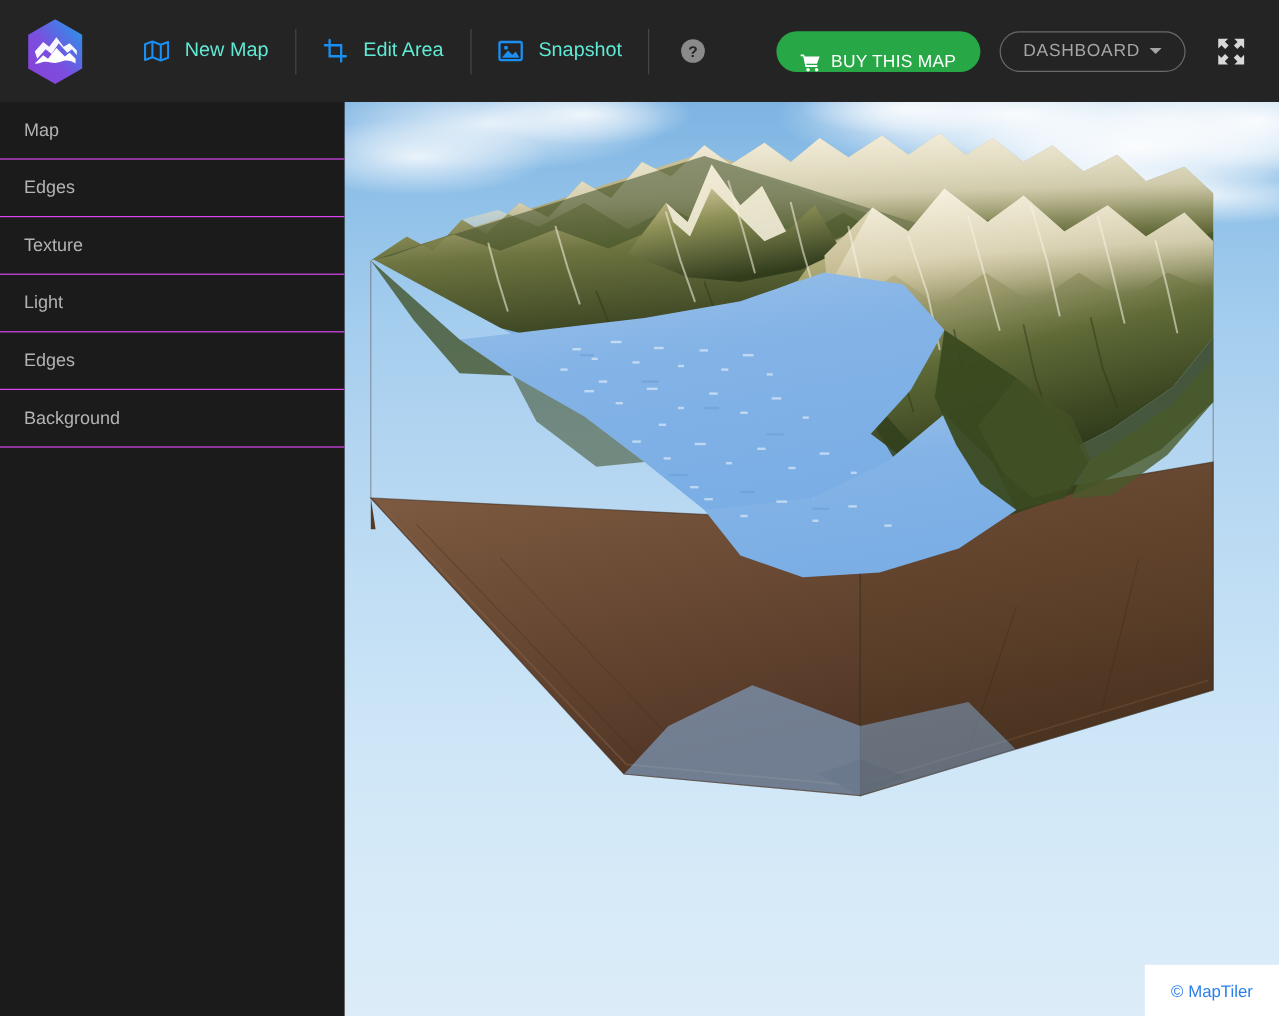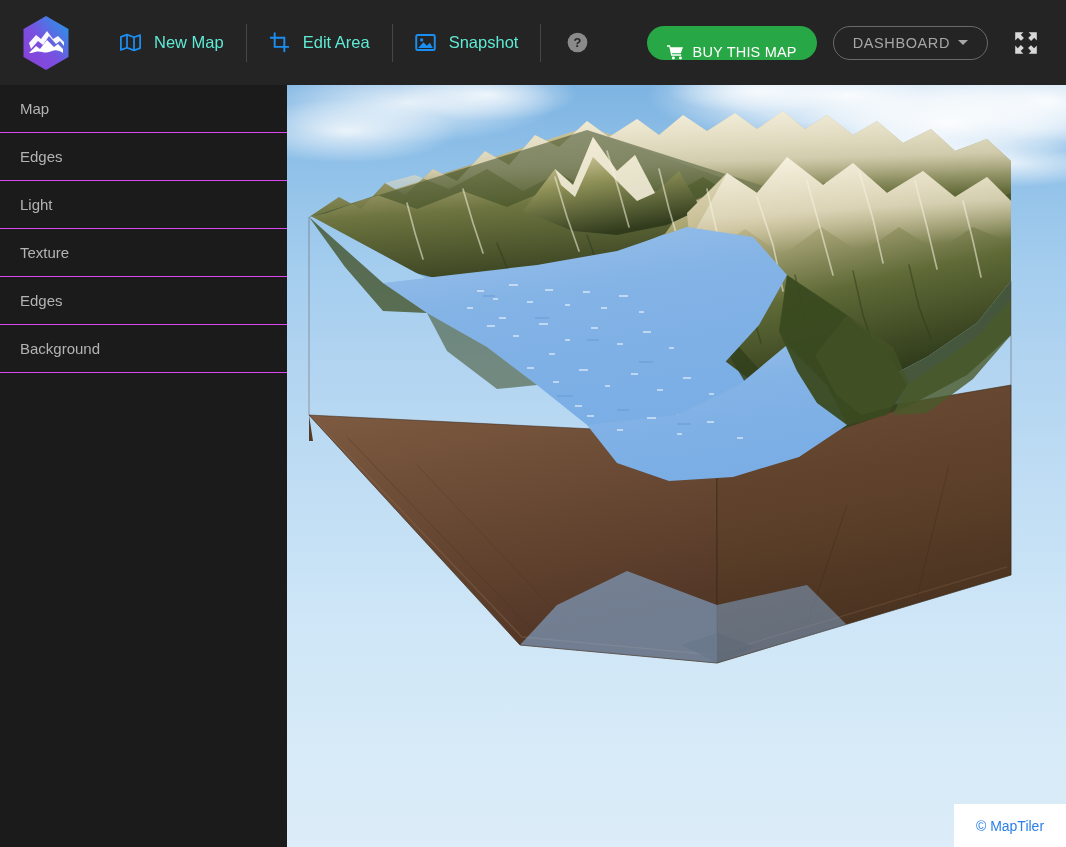--- a/index.html
+++ b/index.html
@@ -229,24 +229,24 @@
   </div>
 
   <div id="sidebar">
     <div class="side-item">
       <span>Map</span>
     </div>
     <div class="side-item">
       <span>Edges</span>
     </div>
     <div class="side-item">
+      <span>Texture</span>
+    </div>
+    <div class="side-item">
       <span>Light</span>
-    </div>
-    <div class="side-item">
-      <span>Texture</span>
     </div>
     <div class="side-item">
       <span>Edges</span>
     </div>
     <div class="side-item">
       <span>Background</span>
     </div>
   </div>
 
   <div id="viewport">

